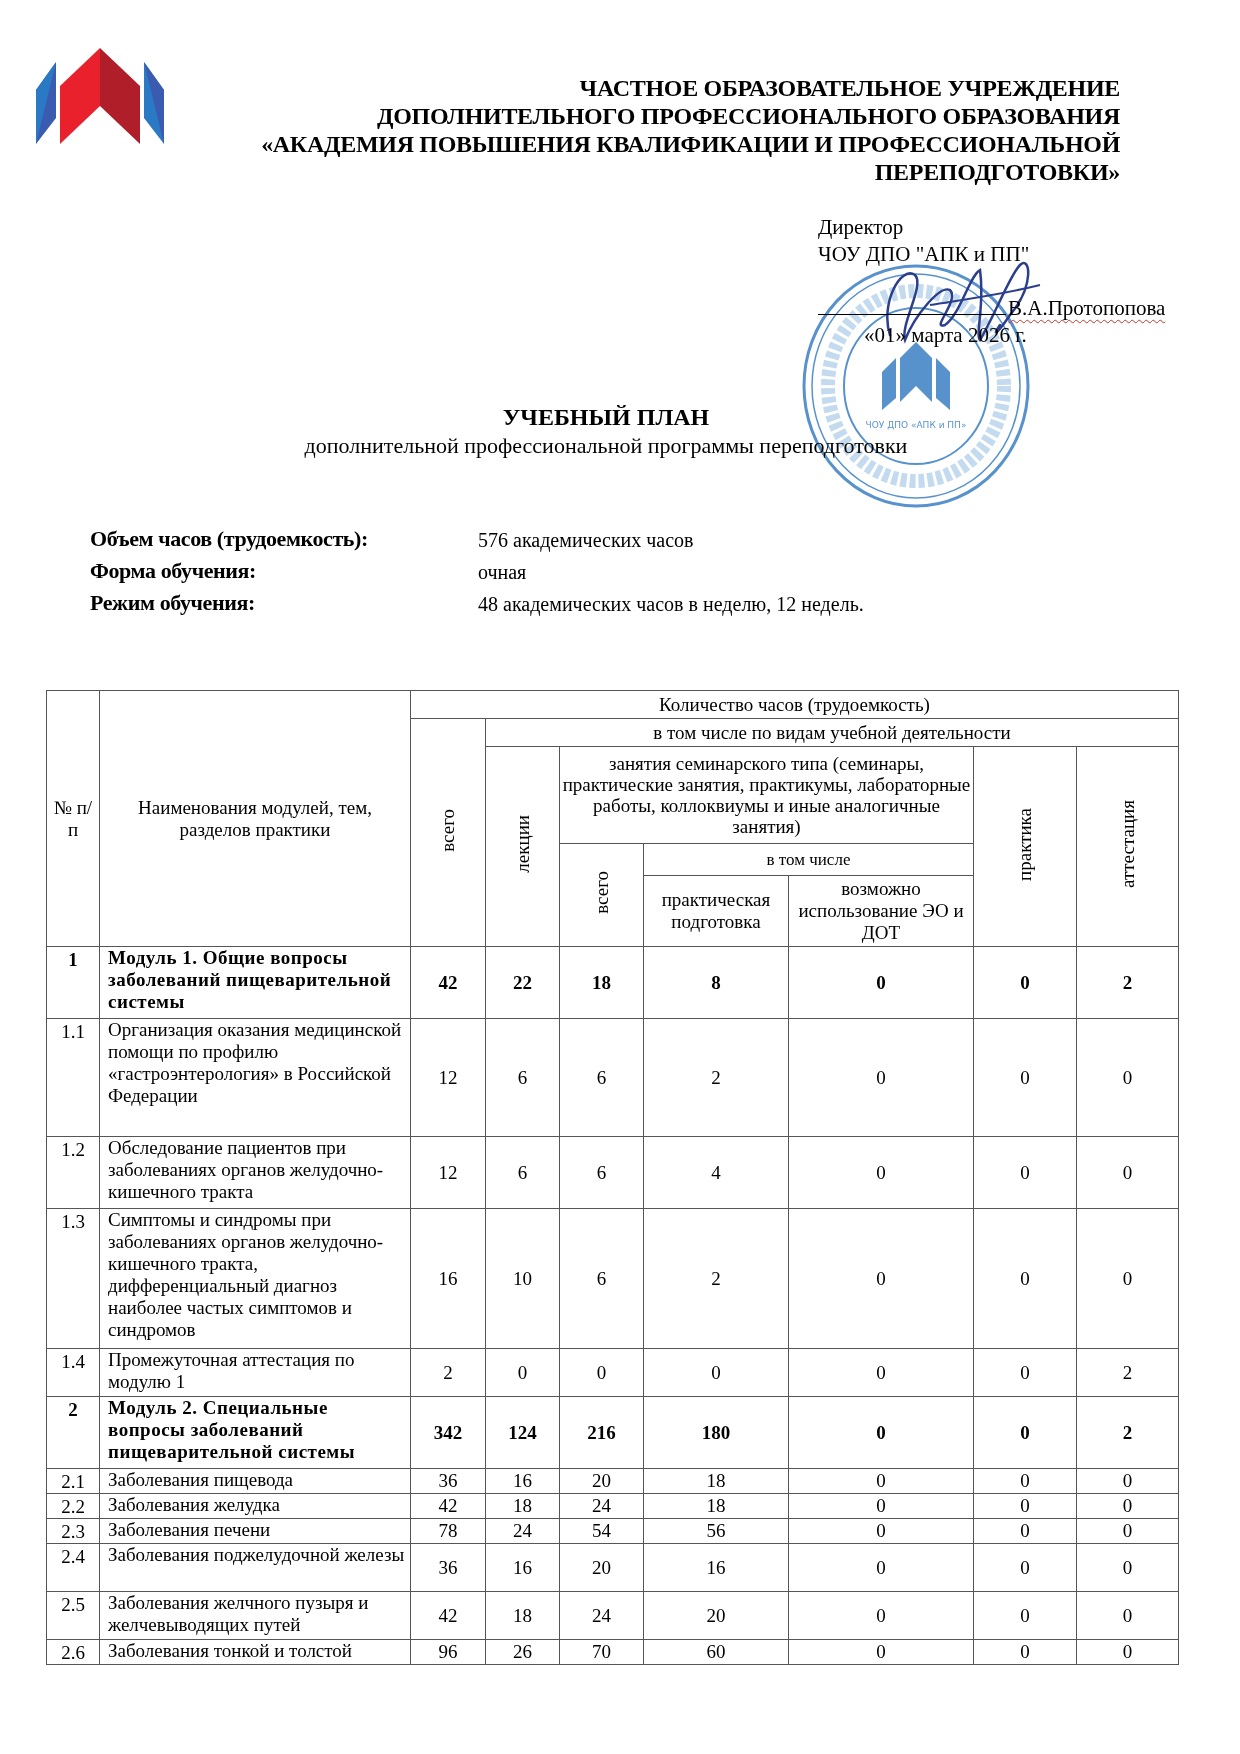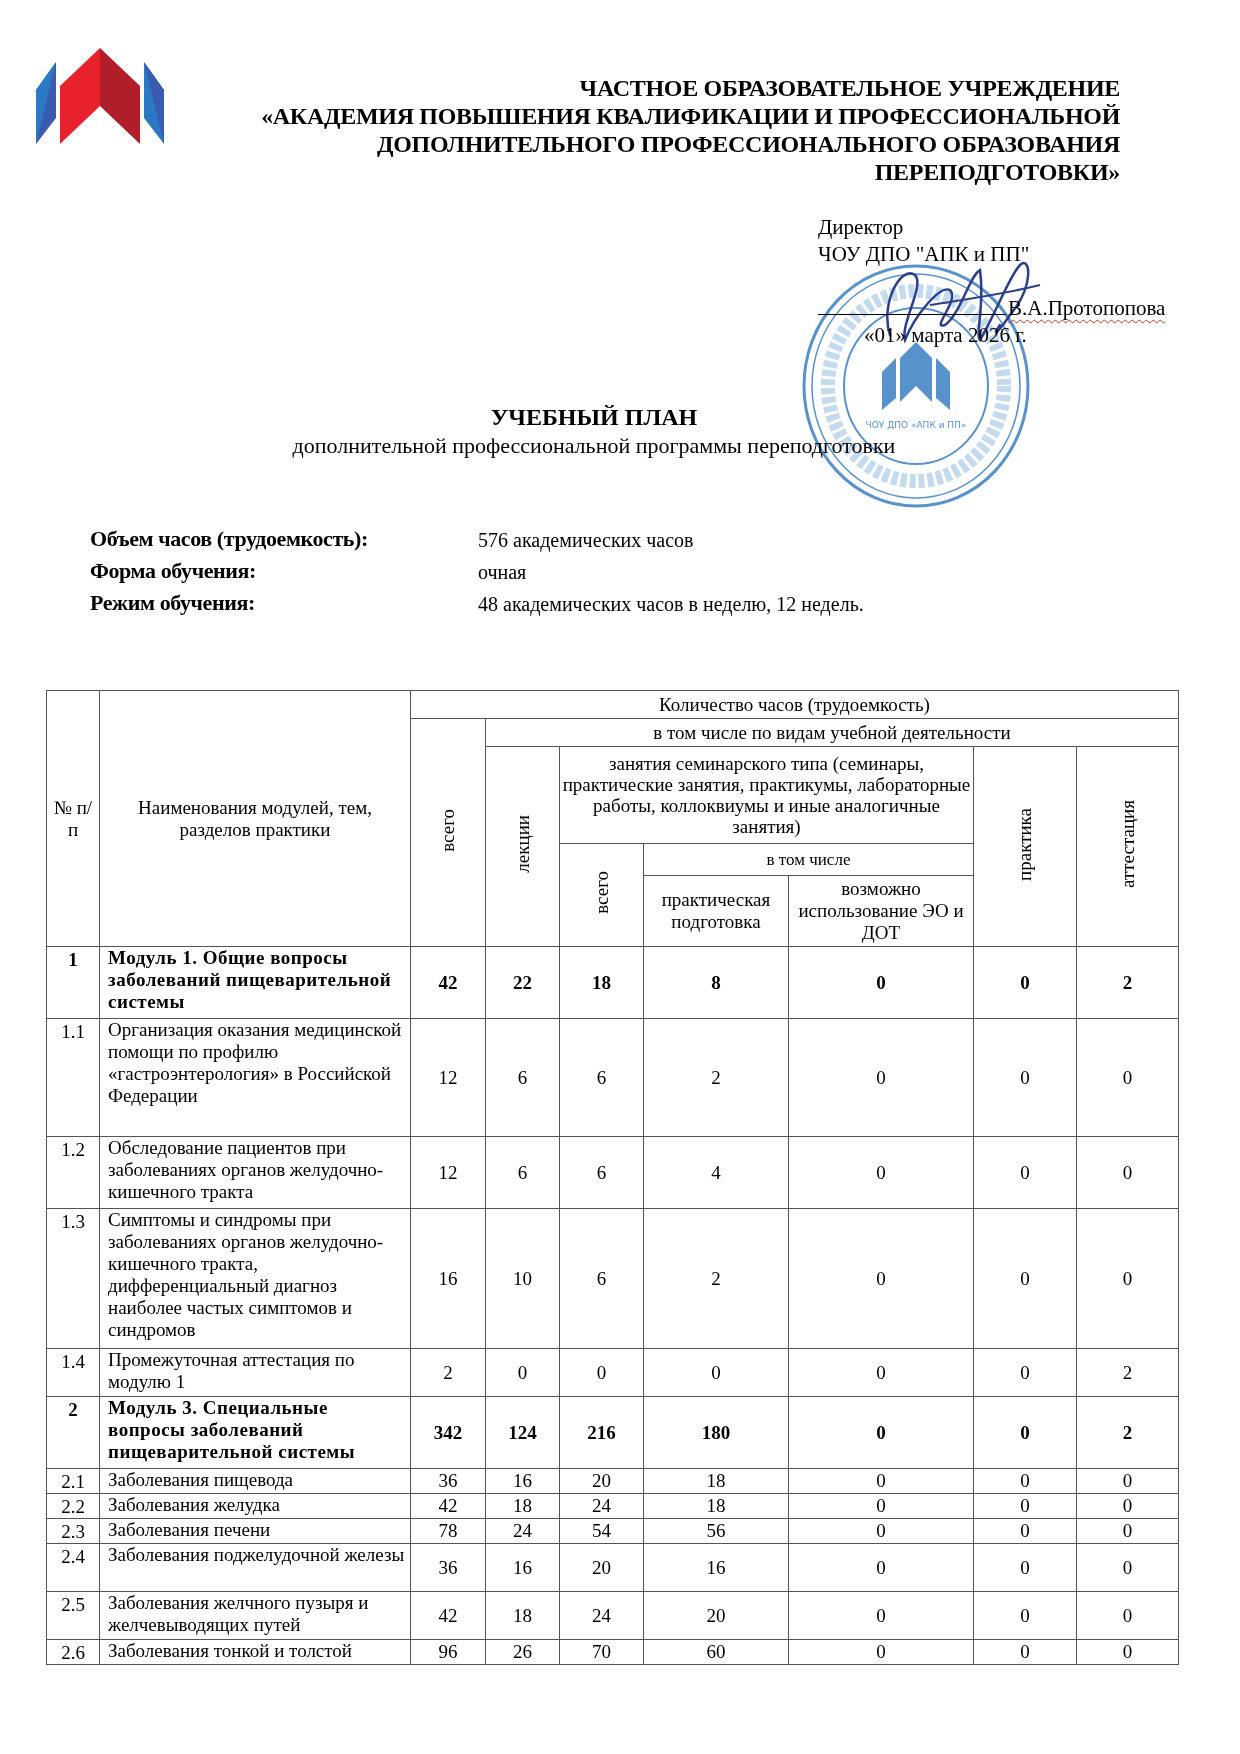--- a/index.html
+++ b/index.html
@@ -15,21 +15,21 @@
   
   #stamp { left: 800px; top: 262px; width: 232px; height: 248px; opacity: 0.85; }
   #signature { left: 870px; top: 245px; width: 190px; height: 110px; }
   #approve { left: 818px; top: 214px; width: 420px; font-size: 21px; line-height: 27px; }
   #approve .approve-title { padding-left: 62px; }
   #approve .sign-line { white-space: nowrap; }
   #approve .underscore { display: inline-block; width: 188px; border-bottom: 1px solid #000; height: 18px; vertical-align: baseline; margin-right: 2px; }
   #approve .name { text-decoration: underline wavy #c0392b; text-decoration-thickness: 1px; text-underline-offset: 4px; }
   #approve .date { padding-left: 46px; }
   
-  #title-block { left: 104px; top: 402px; width: 980px; text-align: center; }
+  #title-block { left: 116px; top: 402px; width: 980px; text-align: center; }
   #title-block .t1 { font-weight: bold; font-size: 24px; line-height: 30px; }
   #title-block .t2 { font-size: 22px; line-height: 28px; }
   #title-block .t3 { font-weight: bold; font-style: italic; font-size: 22px; line-height: 30px; }
   
   #params { left: 90px; top: 520px; width: 1000px; }
   .param-row { display: flex; height: 32px; align-items: flex-end; }
   .param-label { width: 388px; font-weight: bold; font-size: 22px; letter-spacing: -0.4px; }
   .param-value { font-size: 20px; }
   
   #plan-table { position: absolute; left: 46px; top: 690px; border-collapse: collapse; table-layout: fixed;
@@ -50,22 +50,22 @@
   <polygon points="0,42 20,14 20,70 0,96" fill="#3a5bb0"></polygon>
   <polygon points="0,42 20,14 0,96" fill="#2a79c5"></polygon>
   <polygon points="24,38 64,0 64,58 24,96" fill="#e8212c"></polygon>
   <polygon points="64,0 104,38 104,96 64,58" fill="#b01e2a"></polygon>
   <polygon points="108,14 128,42 128,96 108,70" fill="#2a79c5"></polygon>
   <polygon points="108,14 128,42 128,96" fill="#3a5bb0"></polygon>
 </svg>
 
 <div id="org-header" class="abs">
   <div>ЧАСТНОЕ ОБРАЗОВАТЕЛЬНОЕ УЧРЕЖДЕНИЕ</div>
+  <div>ДОПОЛНИТЕЛЬНОГО ПРОФЕССИОНАЛЬНОГО ОБРАЗОВАНИЯ</div>
   <div>«АКАДЕМИЯ ПОВЫШЕНИЯ КВАЛИФИКАЦИИ И ПРОФЕССИОНАЛЬНОЙ</div>
-  <div>ДОПОЛНИТЕЛЬНОГО ПРОФЕССИОНАЛЬНОГО ОБРАЗОВАНИЯ</div>
   <div>ПЕРЕПОДГОТОВКИ»</div>
 </div>
 
 <svg id="stamp" class="abs" viewBox="0 0 232 248">
   <ellipse cx="116" cy="124" rx="112" ry="120" fill="none" stroke="#3b7fc4" stroke-width="3"></ellipse>
   <ellipse cx="116" cy="124" rx="104" ry="112" fill="none" stroke="#3b7fc4" stroke-width="1.5"></ellipse>
   <ellipse cx="116" cy="124" rx="72" ry="78" fill="none" stroke="#3b7fc4" stroke-width="2"></ellipse>
   <ellipse cx="116" cy="124" rx="88" ry="95" fill="none" stroke="#7fb0dd" stroke-width="14" stroke-dasharray="6 3" opacity="0.55"></ellipse>
   <polygon points="82,110 96,96 96,136 82,148" fill="#3b7fc4"></polygon>
   <polygon points="100,96 116,80 132,96 132,140 116,124 100,140" fill="#3b7fc4"></polygon>
@@ -194,21 +194,21 @@
         <td class="val">2</td>
         <td class="val">0</td>
         <td class="val">0</td>
         <td class="val">0</td>
         <td class="val">0</td>
         <td class="val">0</td>
         <td class="val">2</td>
       </tr>
       <tr class="module" style="height: 72px;">
         <td class="num" style="padding-top: 2px;">2</td>
-        <td class="name">Модуль 3. Специальные вопросы заболеваний пищеварительной системы</td>
+        <td class="name">Модуль 2. Специальные вопросы заболеваний пищеварительной системы</td>
         <td class="val">342</td>
         <td class="val">124</td>
         <td class="val">216</td>
         <td class="val">180</td>
         <td class="val">0</td>
         <td class="val">0</td>
         <td class="val">2</td>
       </tr>
       <tr style="height: 24px;">
         <td class="num">2.1</td>

